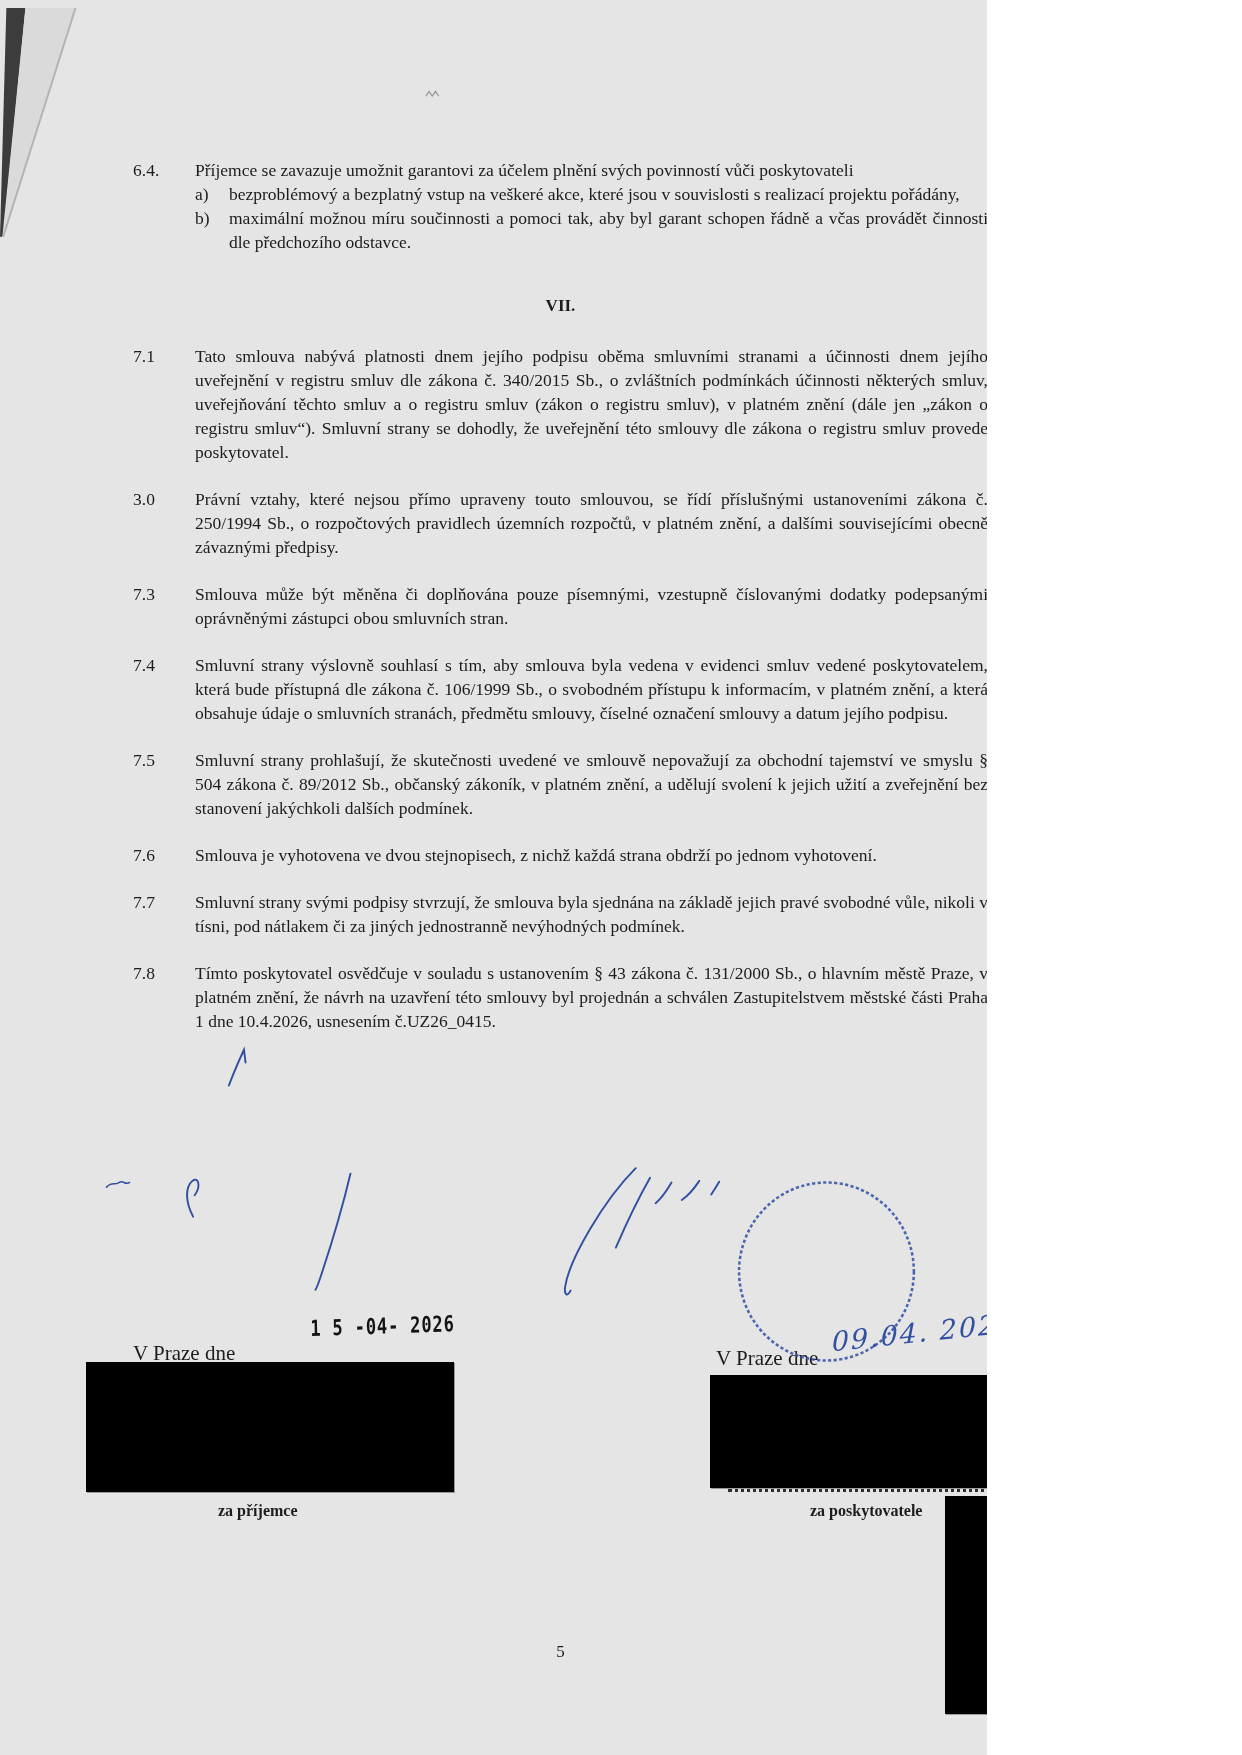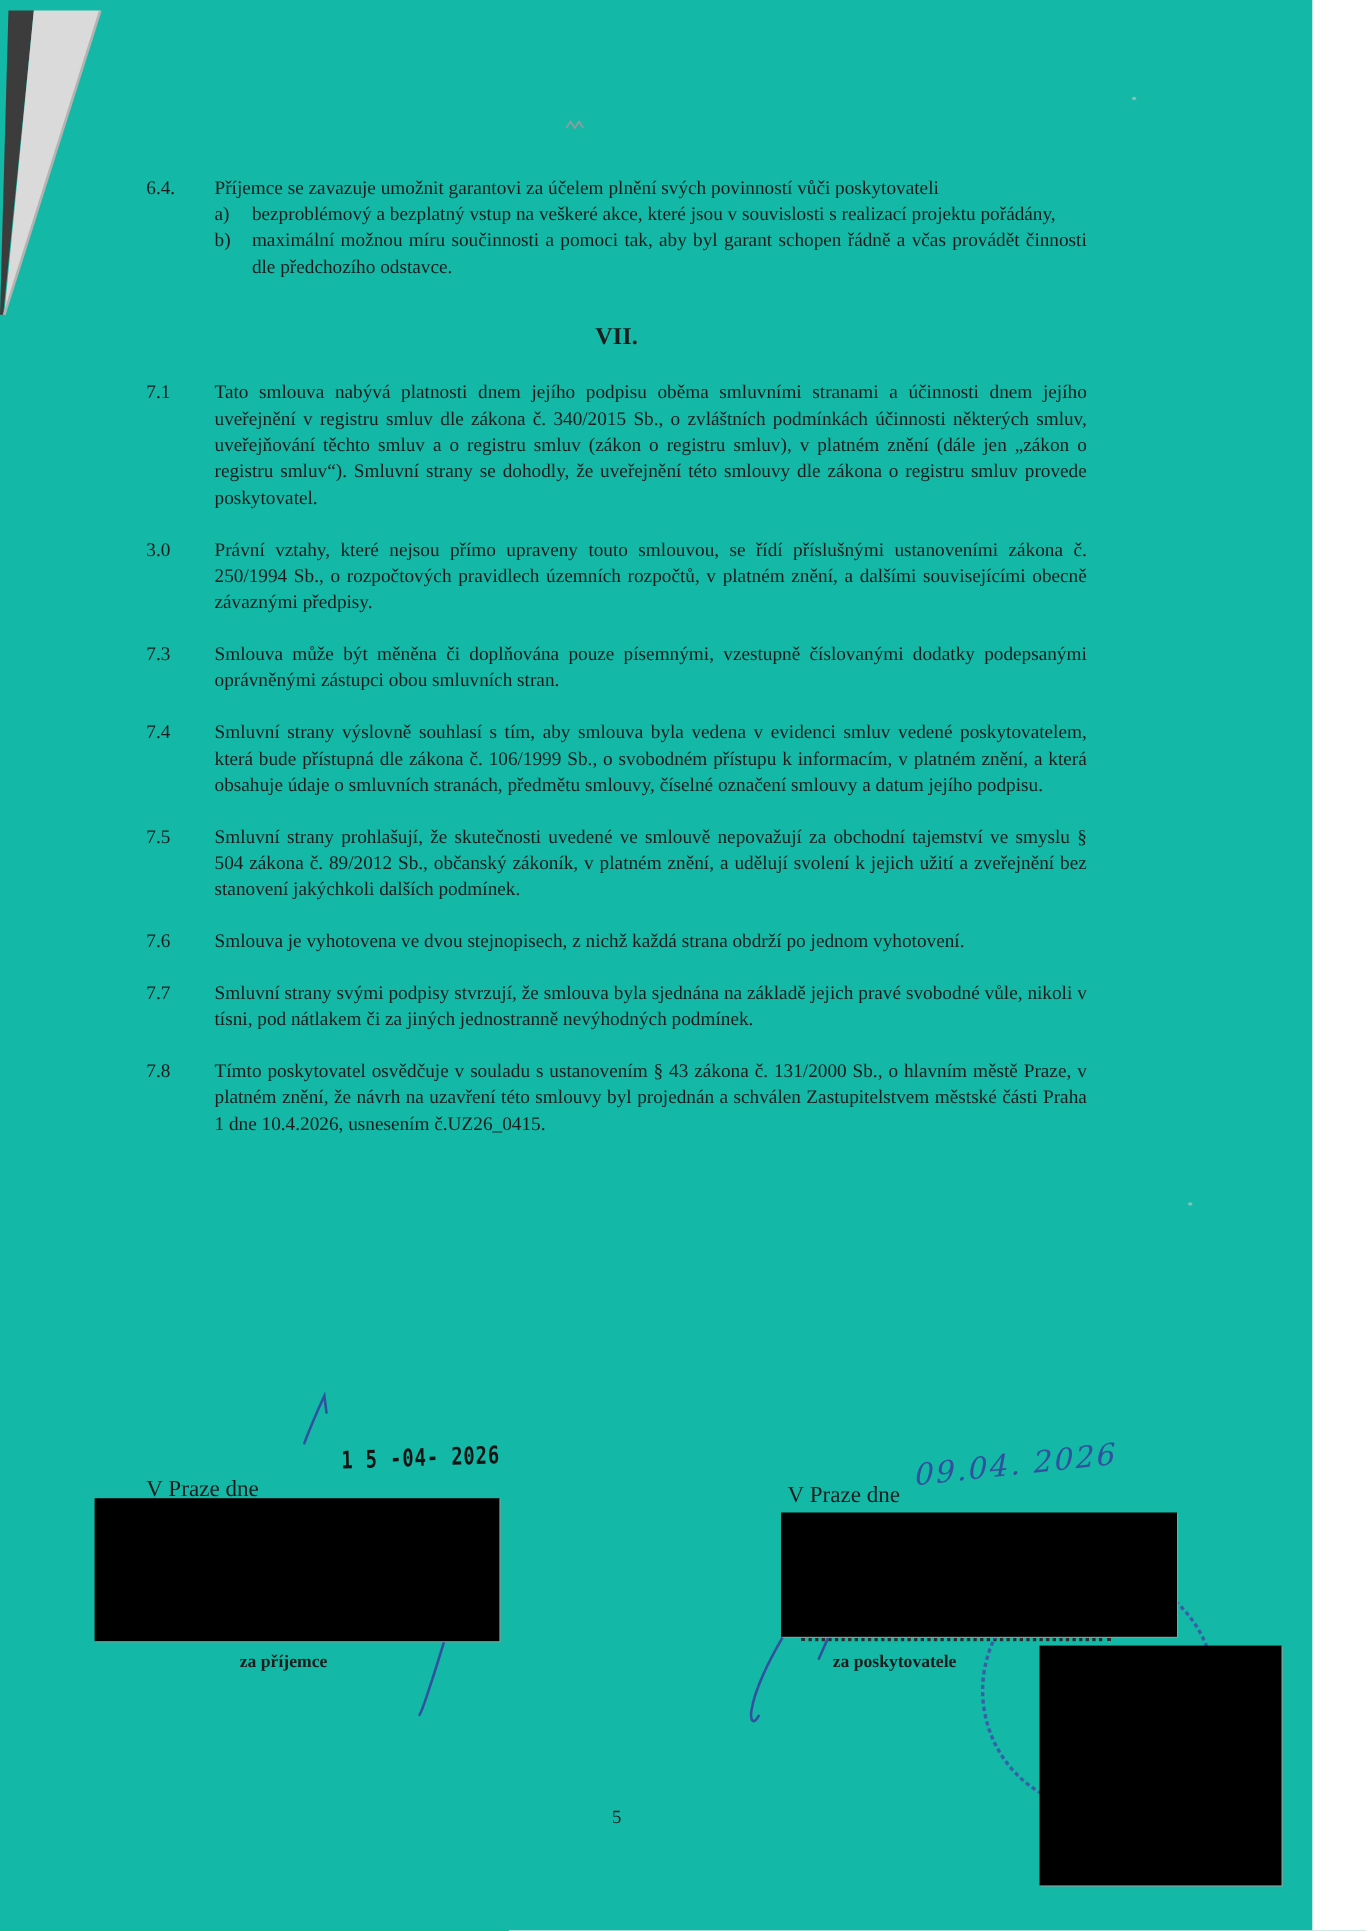--- a/index.html
+++ b/index.html
@@ -1,28 +1,28 @@
 <!DOCTYPE html>
 <html lang="cs" style="--ink_blue: #31509f; --stamp_blue: #3a57a8; --redaction: #000000; --paper: #fdfdfc;"><head>
 <meta charset="utf-8">
 <style>
   html,body{margin:0;padding:0;background:#ffffff;}
   .page{
-    position:relative;width:1193px;height:1755px;background:#14b8a6;
+    position:relative;width:987px;height:1755px;background:#e5e5e5;
     font-family:"Liberation Serif", serif;color:#1c1c1c;overflow:hidden;
   }
   
   .content{position:absolute;left:133px;top:158px;width:855px;z-index:1;}
   .para{display:flex;margin-bottom:23px;font-size:17.5px;line-height:24px;}
   .para .num{flex:0 0 62px;}
   .para .body{flex:1;text-align:justify;text-align-last:left;}
   .sub{display:flex;}
   .sub .letter{flex:0 0 34px;}
   .sub .text{flex:1;text-align:justify;text-align-last:left;}
-  .heading{text-align:center;font-weight:bold;font-size:22px;line-height:24px;margin:40px 0 26px 0;}
+  .heading{text-align:center;font-weight:bold;font-size:17px;line-height:24px;margin:40px 0 26px 0;}
   
   .abs{position:absolute;}
   .place-label{font-size:21px;z-index:2;}
   .date-stamp{
     font-family:"DejaVu Sans Mono", monospace;font-weight:700;font-size:22px;
     letter-spacing:1px;color:#141414;transform:scaleX(.78) rotate(-1.5deg);
     transform-origin:left top;z-index:2;white-space:nowrap;
   }
   .date-hand{
     font-family:"DejaVu Serif", serif;font-style:italic;font-size:27px;
@@ -98,21 +98,21 @@
   </div>
 
   <div class="abs place-label" style="left:133px;top:1341px;">V Praze dne</div>
   <div class="abs date-stamp" style="left:310px;top:1316px;">1 5 -04- 2026</div>
   <div class="abs redact" style="left:86px;top:1362px;width:368px;height:130px;"></div>
   <div class="abs dotline" style="left:140px;top:1488px;width:258px;"></div>
   <div class="abs role-label" style="left:218px;top:1502px;">za příjemce</div>
 
   <div class="abs place-label" style="left:716px;top:1346px;">V Praze dne</div>
   <div class="abs date-hand" style="left:832px;top:1326px;">09.04. 2026</div>
-  <div class="abs role-label" style="left:757px;top:1502px;">za poskytovatele</div>
+  <div class="abs role-label" style="left:810px;top:1502px;">za poskytovatele</div>
   <div class="abs dotline" style="left:728px;top:1489px;width:282px;"></div>
   <div class="abs redact" style="left:710px;top:1375px;width:360px;height:113px;"></div>
   <div class="abs redact" style="left:945px;top:1496px;width:220px;height:218px;"></div>
 
   <svg class="ink-overlay" viewBox="0 0 1242 1755">
 
     <g>
       <polygon points="8,10 32,10 3,298 0,298" fill="#3c3c3c"></polygon>
       <polygon points="32,10 95,10 4,298" fill="#dadada"></polygon>
       <line x1="95" y1="10" x2="4" y2="298" stroke="#b3b3b3" stroke-width="2.5"></line>

